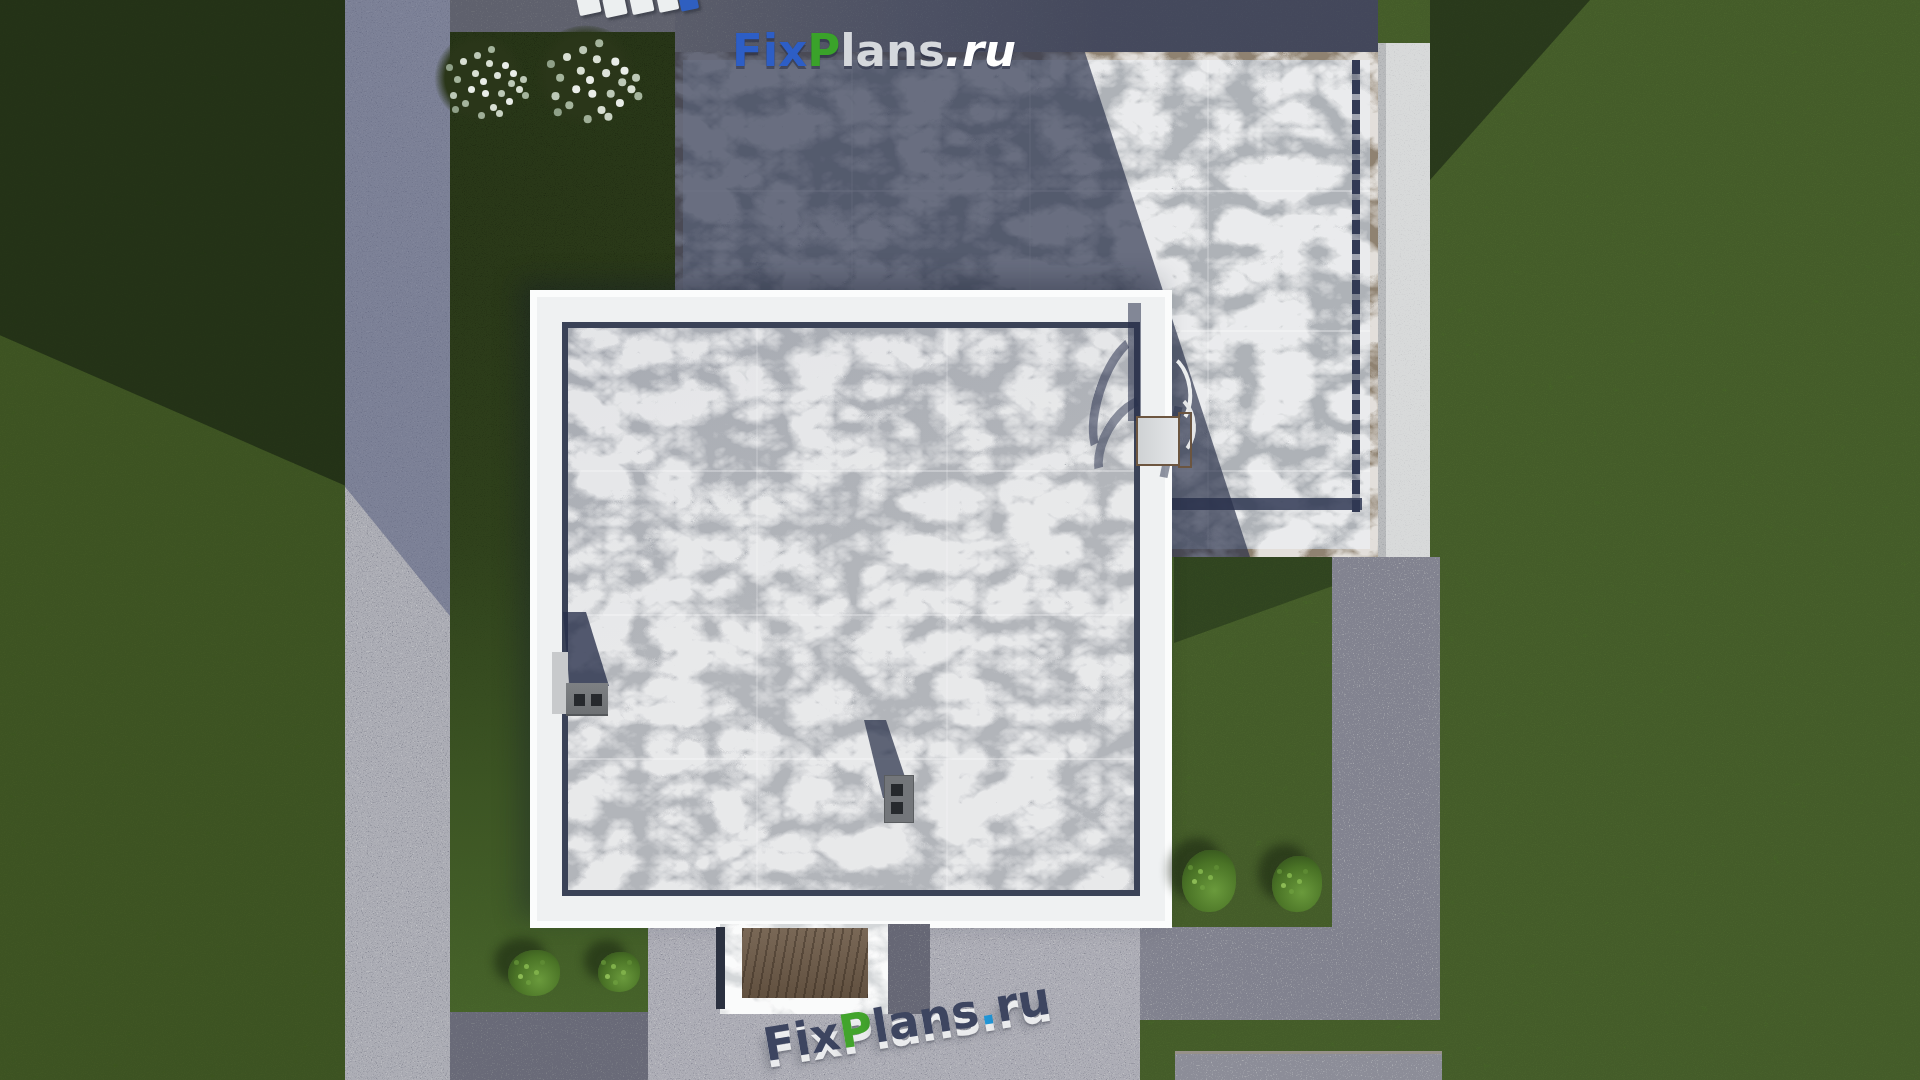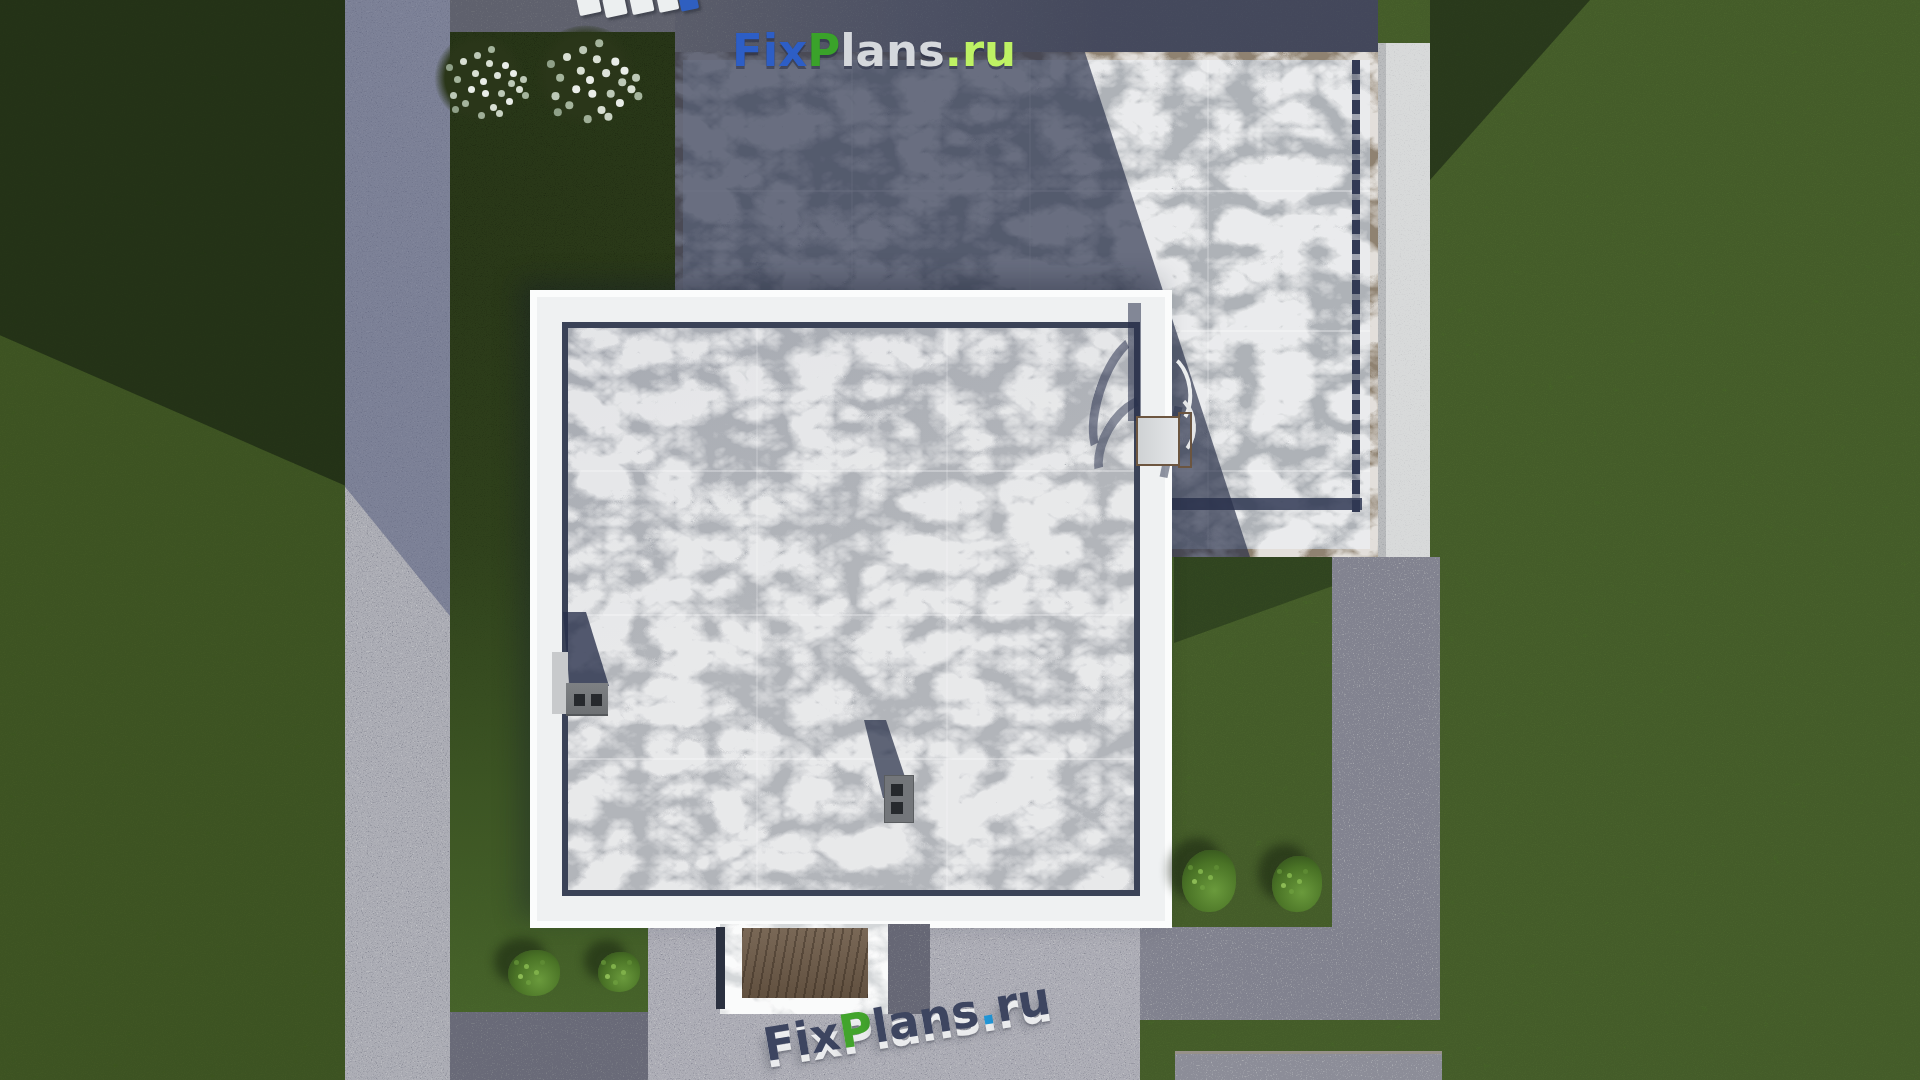--- a/index.html
+++ b/index.html
@@ -260,21 +260,21 @@
       <i class="blossoms"></i>
     </div>
   <div class="r obj tree" style="left:586px;top:76px;transform:scale(1.15);">
       <i class="blossoms"></i>
     </div>
   <div class="r obj bush" style="left:508px;top:950px;width:52px;height:46px;"></div>
   <div class="r obj bush" style="left:598px;top:952px;width:42px;height:40px;"></div>
   <div class="r obj bush" style="left:1182px;top:850px;width:54px;height:62px;"></div>
   <div class="r obj bush" style="left:1272px;top:856px;width:50px;height:56px;"></div>
 
-  <div class="r wm" id="wm-top"><span style="color: rgb(45, 94, 198);">Fix</span><span style="color: rgb(58, 162, 42);">P</span><span style="color: rgb(213, 216, 220);">lans</span><span style="color: #bef264;">.ru</span></div>
+  <div class="r wm" id="wm-top"><span style="color: rgb(45, 94, 198);">Fix</span><span style="color: rgb(58, 162, 42);">P</span><span style="color: rgb(213, 216, 220);">lans</span><span style="color: #ffffff; font-style: italic;">.ru</span></div>
   <div class="r wm" id="wm-bottom"><span style="color: rgb(61, 69, 96);">Fix</span><span style="color: rgb(66, 164, 44);">P</span><span style="color: rgb(61, 69, 96);">lans</span><span style="color: rgb(32, 149, 214);">.</span><span style="color: rgb(61, 69, 96);">ru</span></div>
   <span class="stub" style="left:578px;top:-4px;width:22px;height:18px;transform:rotate(-12deg);"></span>
   <span class="stub" style="left:604px;top:-3px;width:22px;height:19px;transform:rotate(-12deg);"></span>
   <span class="stub" style="left:631px;top:-4px;width:22px;height:17px;transform:rotate(-12deg);"></span>
   <span class="stub" style="left:658px;top:-4px;width:20px;height:15px;transform:rotate(-12deg);"></span>
   <span class="stub" style="left:680px;top:-3px;width:18px;height:13px;transform:rotate(-12deg);background:#2f5fc0;"></span>
 
 </div>
 
 </body></html>

